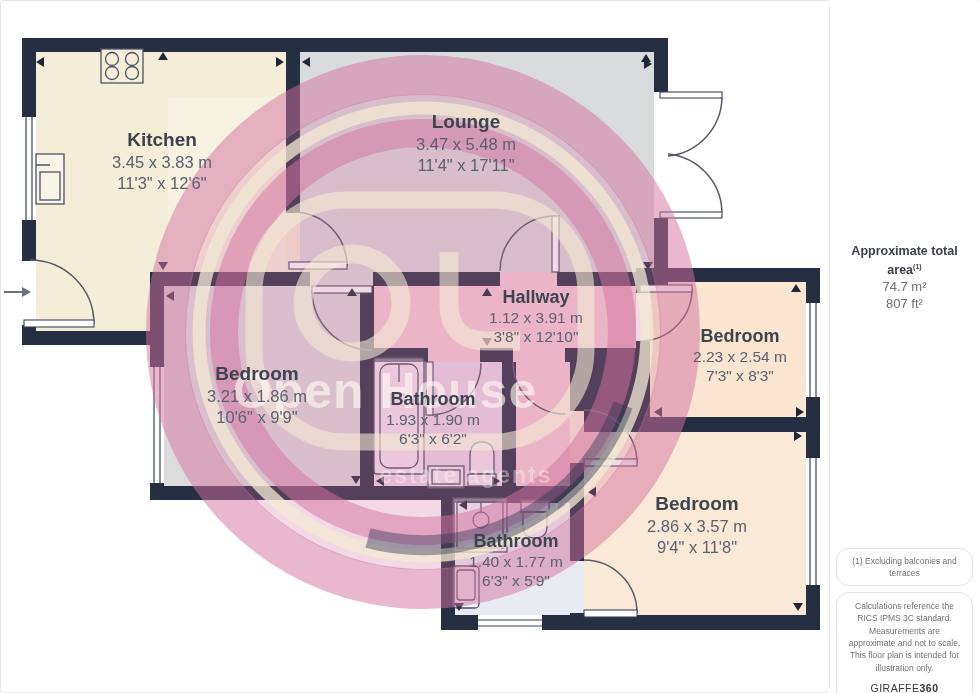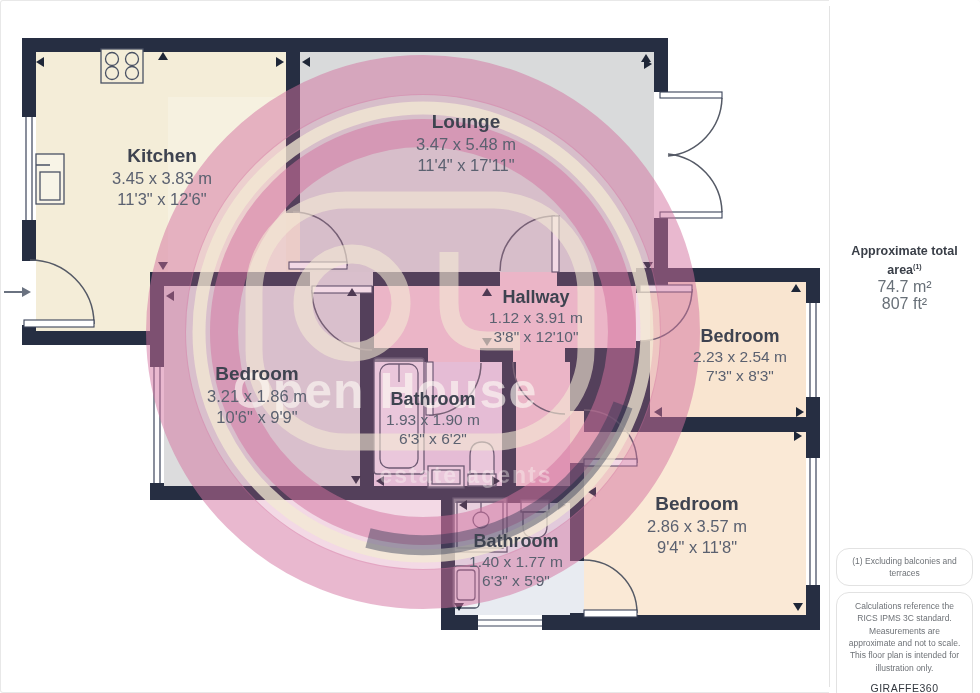--- a/index.html
+++ b/index.html
@@ -23,29 +23,29 @@
        font-size:50px;font-weight:bold;color:rgba(253,250,244,0.62);letter-spacing:1px;pointer-events:none;}
   .wm2{position:absolute;left:306px;top:414px;width:320px;text-align:center;
        font-size:23px;font-weight:bold;color:rgba(253,250,244,0.38);letter-spacing:2px;pointer-events:none;margin-top:48px;}
 
   
   .sidebar{position:absolute;left:829px;top:0;width:151px;height:693px;background:#fff;}
   .sidebar .vline{position:absolute;left:0;top:6px;bottom:6px;width:1px;background:#e3e3e3;}
   .area-block{position:absolute;left:4px;right:4px;top:243px;text-align:center;}
   .area-title{font-size:12.5px;font-weight:bold;color:#3a3f48;line-height:16px;}
   .area-title sup{font-size:7px;}
-  .area-val{font-size:16px;color:#687078;line-height:17px;}
+  .area-val{font-size:13px;color:#687078;line-height:17px;}
   .note-box{position:absolute;left:7px;right:7px;border:1px solid #e2e2e2;background:#fff;
             color:#6e7277;font-size:8.5px;line-height:1.45;text-align:center;border-radius:13px;}
   .note1{top:548px;height:38px;display:flex;align-items:center;justify-content:center;padding:0 10px;box-sizing:border-box;}
   .note2{top:592px;height:113px;padding:7px 8px;box-sizing:border-box;}
   .note2 p{margin:0;}
   .brand{margin-top:7px;font-size:10.5px;color:#33383f;letter-spacing:0.5px;}
   .brand .b1{font-weight:500;}
-  .brand .b2{font-weight:400;}
+  .brand .b2{font-weight:700;}
 </style>
 </head>
 <body>
 
 <div class="frame">
 
   <div class="plan">
     <svg width="830" height="693" viewBox="0 0 830 693">
 
       <g>
@@ -215,21 +215,21 @@
         <rect x="254" y="200" width="332" height="242" rx="92" fill="none" stroke="#f3e9d3" stroke-width="17" opacity="0.6"></rect>
         <circle cx="352" cy="303" r="49" fill="none" stroke="#f3e9d3" stroke-width="19" opacity="0.6"></circle>
         <path d="M449,252 L449,303 Q449,341 487,341 L520,341" fill="none" stroke="#f3e9d3" stroke-width="19" opacity="0.6"></path>
       </g>
     </svg>
   </div>
 
   <div class="wm1">Open House</div>
   <div class="wm2">estate agents</div>
 
-  <div class="room-label" style="left:52px;top:144px;">
+  <div class="room-label" style="left:52px;top:128px;">
     <span class="rname">Kitchen</span>
     <span class="rdim">3.45 x 3.83 m</span>
     <span class="rdim">11'3" x 12'6"</span>
   </div>
   <div class="room-label" style="left:356px;top:110px;">
     <span class="rname">Lounge</span>
     <span class="rdim">3.47 x 5.48 m</span>
     <span class="rdim">11'4" x 17'11"</span>
   </div>
   <div class="room-label small" style="left:426px;top:287px;">

